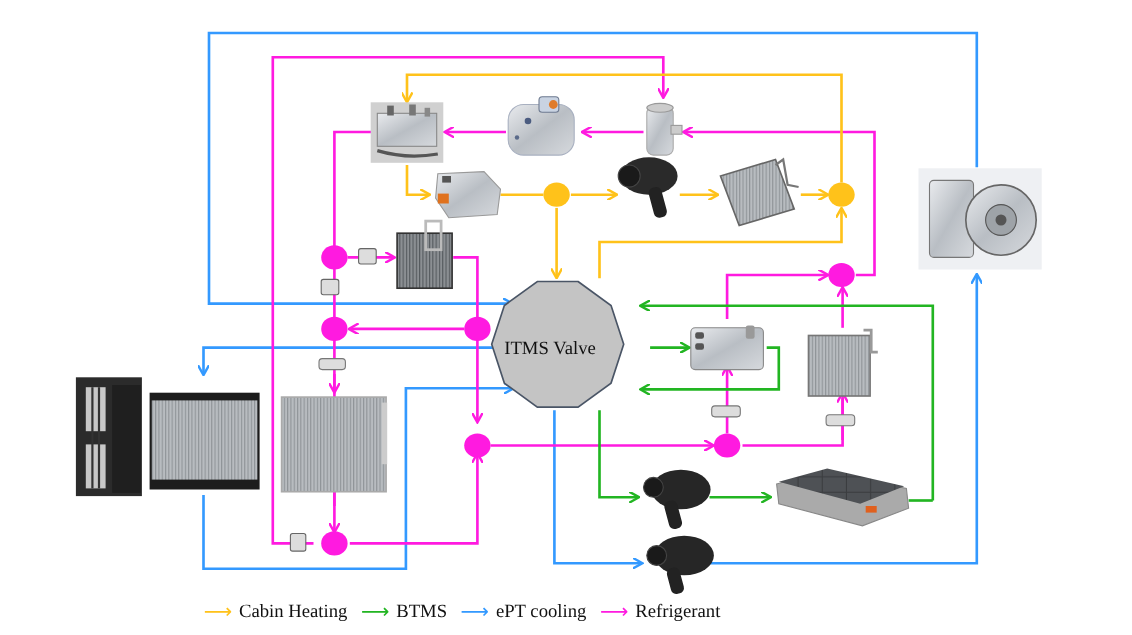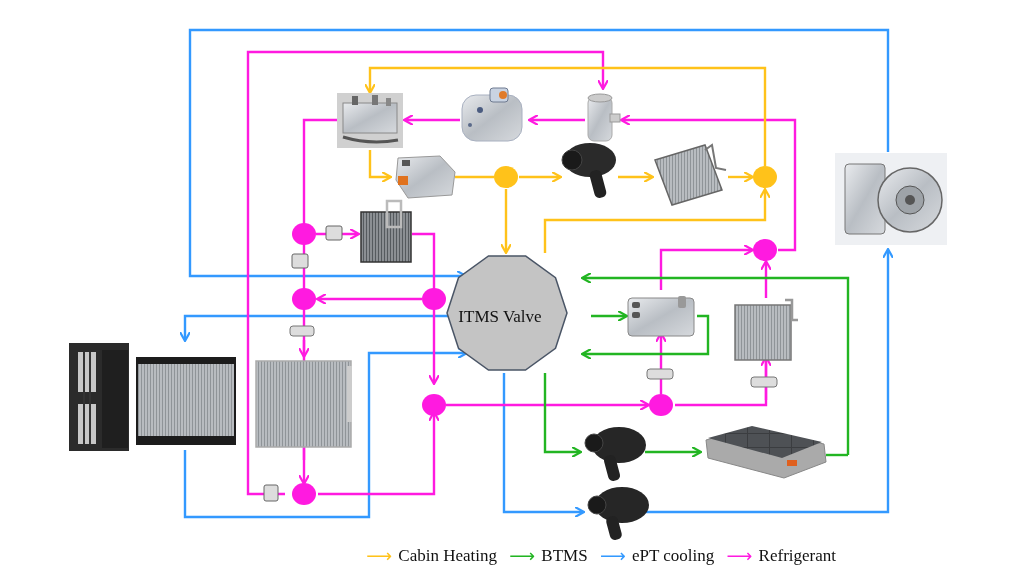--- a/index.html
+++ b/index.html
@@ -1,18 +1,18 @@
 <!DOCTYPE html>
 <html><head>
 <meta charset="utf-8">
 <style>
   html,body{margin:0;padding:0;background:#fff;}
   body{width:1029px;height:577px;overflow:hidden;position:relative;font-family:"Liberation Serif",serif;}
   svg{position:absolute;left:0;top:0;}
-  .legend{position:absolute;left:0;top:545px;width:840px;text-align:right;font-size:17px;color:#111;}
+  .legend{position:absolute;left:0;top:545px;width:840px;text-align:center;font-size:17px;color:#111;}
   .legend span{display:inline-block;vertical-align:middle;}
   .leg-item{margin:0 4px;}
   .leg-arrow{font-size:18px;margin-right:2px;}
   .valve-label{font-family:"Liberation Serif",serif;font-size:17px;fill:#111;}
 </style>
 </head>
 <body>
 
 <svg id="diagram" width="1029" height="545" viewBox="0 0 1029 545" xmlns="http://www.w3.org/2000/svg">
   <defs>

